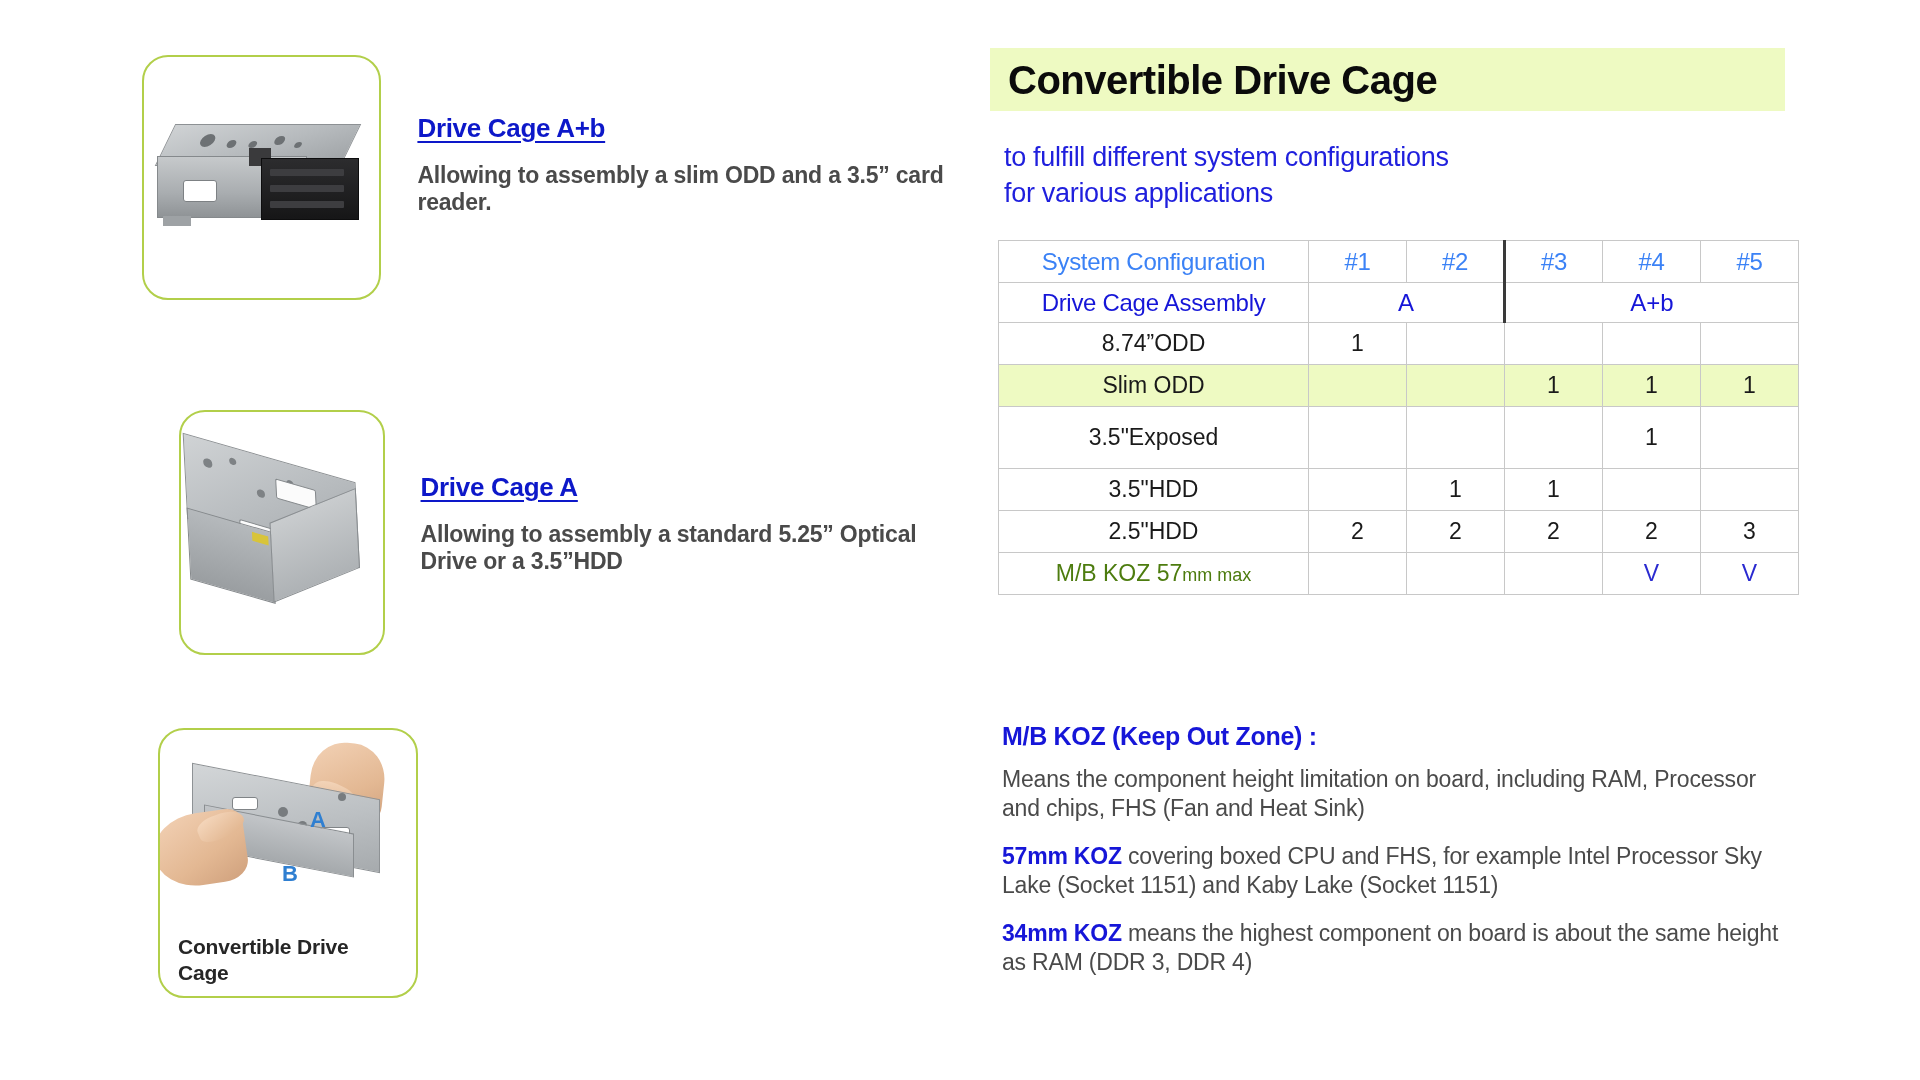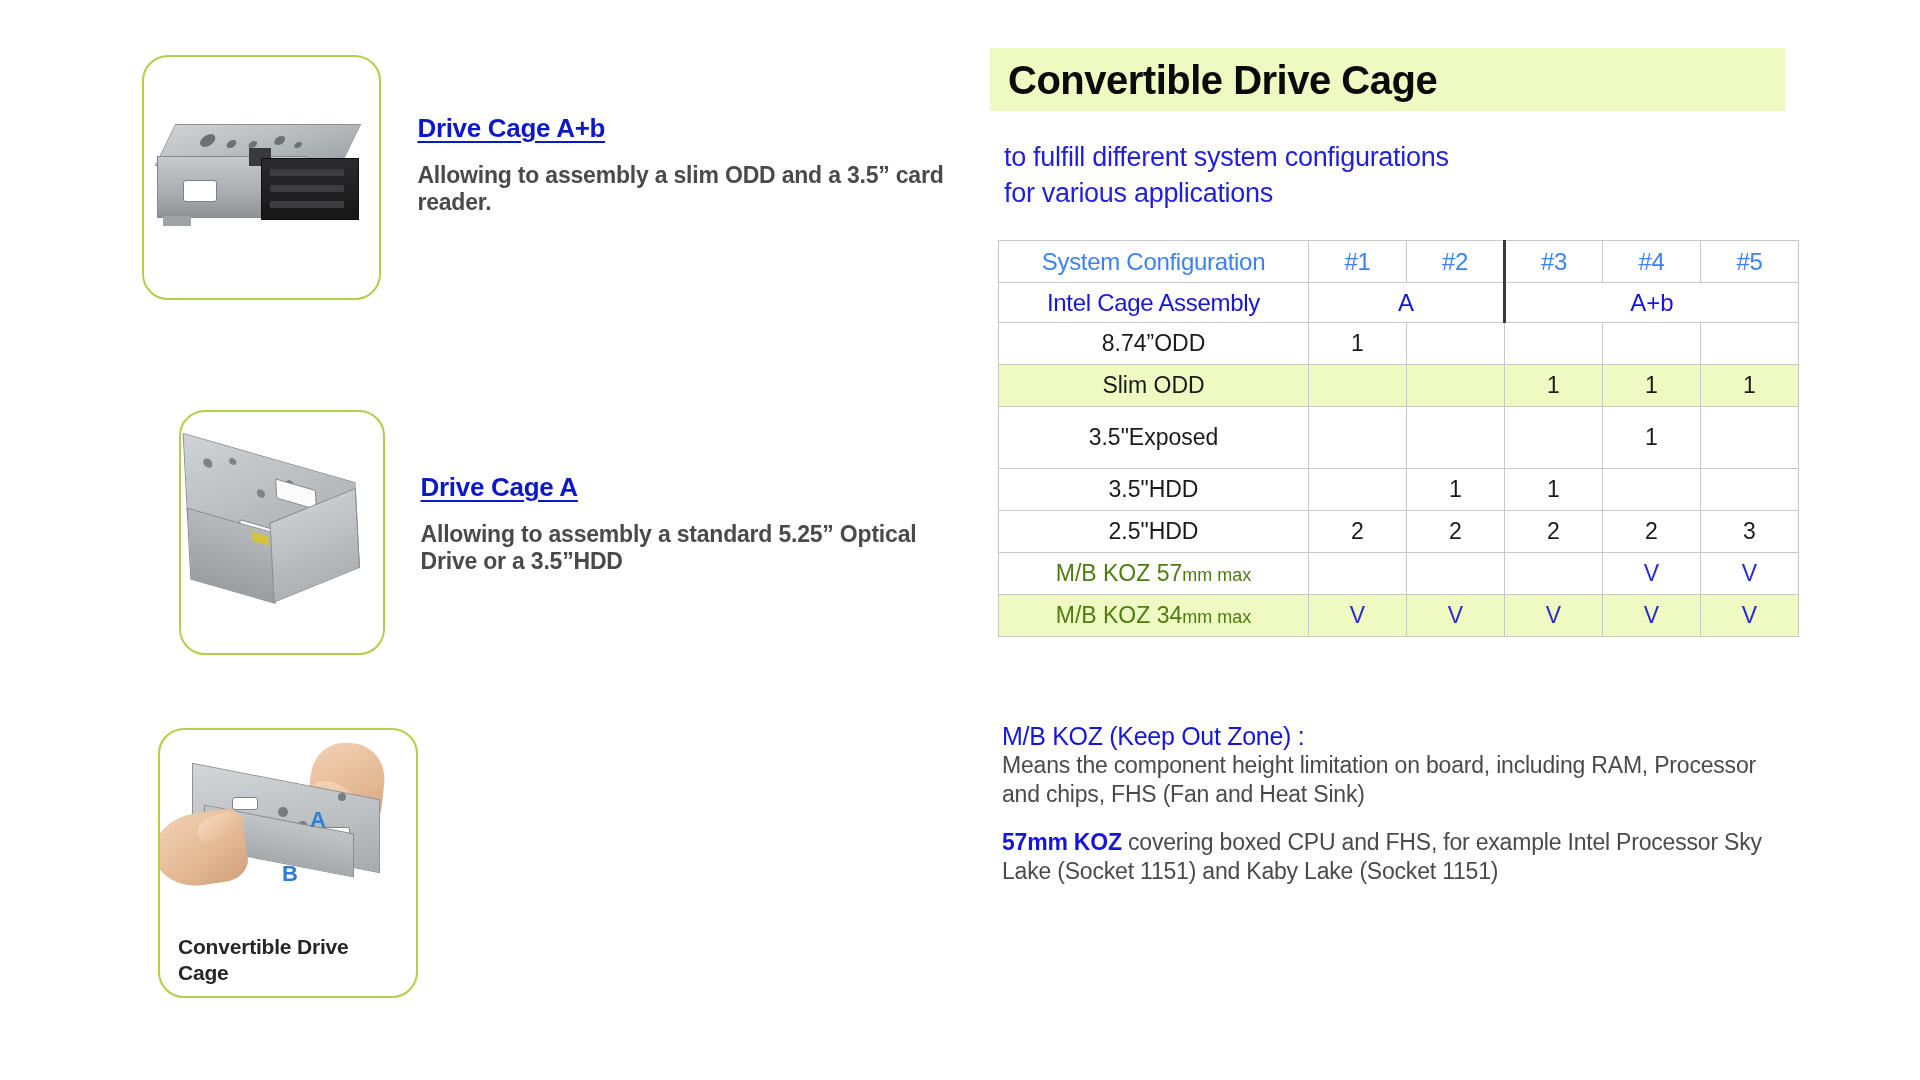--- a/index.html
+++ b/index.html
@@ -314,23 +314,24 @@
   .divider-right { border-right: 3px solid #3a3a3a !important; }
 
   
   .notes {
     position: absolute;
     left: 12px; top: 722px;
     width: 790px;
   }
   .notes .n-head {
     font-size: 25px;
-    font-weight: normal;
+    font-weight: bold;
     color: #1616d8;
     letter-spacing: -0.3px;
+    margin-bottom: 14px;
   }
   .notes p {
     margin: 0 0 18px 0;
     font-size: 23px;
     color: #4a4a4a;
     line-height: 1.28;
     letter-spacing: -0.2px;
   }
   .notes p .kw {
     color: #1616d8;
@@ -452,21 +453,21 @@
             <th class="hdr hdr-label">System Configuration</th>
             <th class="hdr">#1</th>
             <th class="hdr divider-right">#2</th>
             <th class="hdr">#3</th>
             <th class="hdr">#4</th>
             <th class="hdr">#5</th>
           </tr>
         </thead>
         <tbody>
           <tr>
-            <td class="assembly-label">Intel Cage Assembly</td>
+            <td class="assembly-label">Drive Cage Assembly</td>
             <td class="assembly-val divider-right" colspan="2">A</td>
             <td class="assembly-val" colspan="3">A+b</td>
           </tr>
 
         <tr>
               <td class="rl">8.74”ODD</td>
               <td class="v">1</td>
               <td class="v"></td>
               <td class="v"></td>
               <td class="v"></td>
@@ -505,34 +506,29 @@
               <td class="v">3</td>
             </tr>
             <tr>
               <td class="rl blue"><span>M/B KOZ 57</span><span class="sm">mm max</span></td>
               <td class="v blue"></td>
               <td class="v blue"></td>
               <td class="v blue"></td>
               <td class="v blue">V</td>
               <td class="v blue">V</td>
             </tr>
-            <tr class="green">
-              <td class="rl blue"><span>M/B KOZ 34</span><span class="sm">mm max</span></td>
-              <td class="v blue">V</td>
-              <td class="v blue">V</td>
-              <td class="v blue">V</td>
-              <td class="v blue">V</td>
-              <td class="v blue">V</td>
-            </tr>
           </tbody>
       </table>
     </div>
 
     <div class="notes">
       <div class="n-head">M/B KOZ (Keep Out Zone) :</div>
       <p>Means the component height limitation on board, including RAM, Processor and chips, FHS (Fan and Heat Sink)</p>
       <p>
         <span class="kw">57mm KOZ</span><span> covering boxed CPU and FHS, for example Intel Processor Sky Lake (Socket 1151) and Kaby Lake (Socket 1151)</span>
       </p>
+      <p>
+        <span class="kw">34mm KOZ</span><span> means the highest component on board is about the same height as RAM (DDR 3, DDR 4)</span>
+      </p>
     </div>
 
   </div>
 </div>
 
 </body></html>

